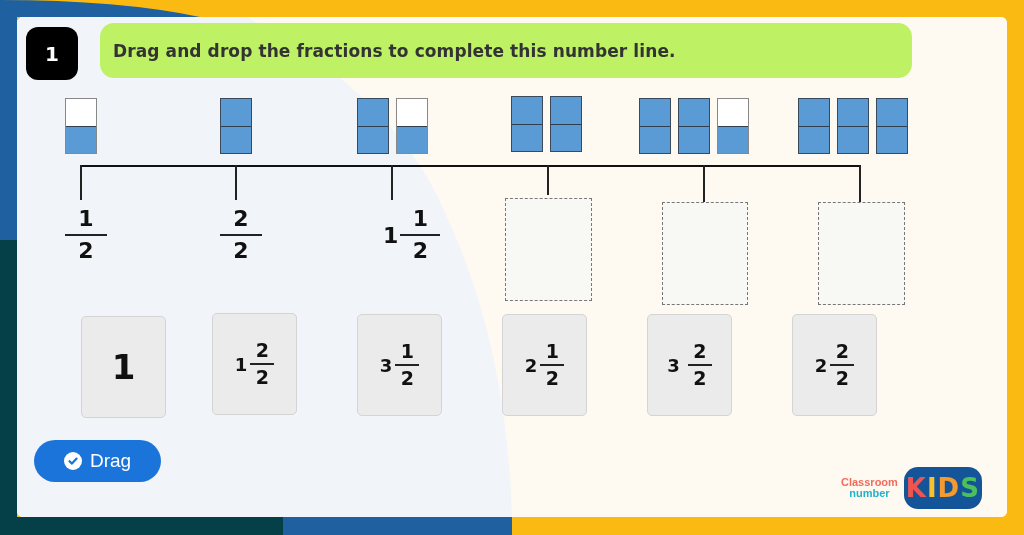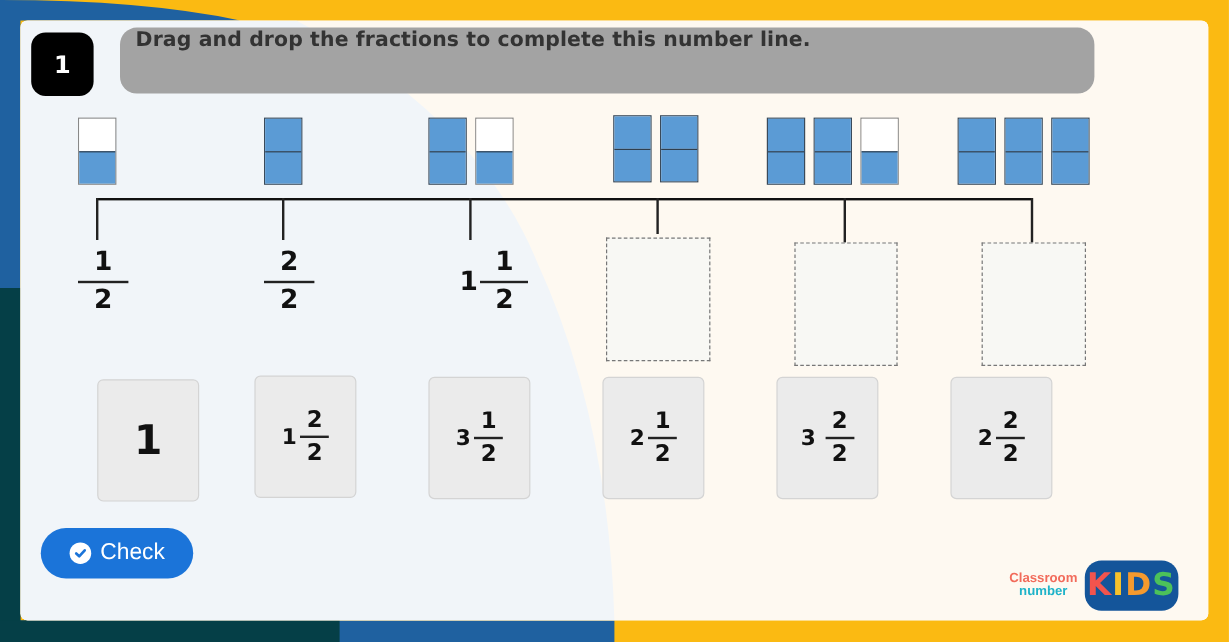--- a/index.html
+++ b/index.html
@@ -1,21 +1,21 @@
 <!DOCTYPE html>
 <html><head>
 <meta charset="utf-8">
 <style>
   html, body { margin:0; padding:0; }
   body { width:1024px; height:535px; position:relative; overflow:hidden; background:#fbba12; font-family:"Liberation Sans", sans-serif; }
   .bg-layer { position:absolute; left:0; top:0; width:1024px; height:535px; }
   .card { position:absolute; left:17px; top:17px; width:990px; height:500px; border-radius:6px; overflow:hidden; background:#fef9f1; }
   .card-bg { position:absolute; left:0; top:0; width:990px; height:500px; }
   .qnum { position:absolute; left:9px; top:10px; width:52px; height:53px; background:#000; border-radius:12px; color:#fff; font-family:"DejaVu Sans", sans-serif; font-weight:bold; font-size:20px; display:flex; align-items:center; justify-content:center; }
-  .instr { position:absolute; left:83px; top:6px; width:812px; height:55px; background:#a3a3a3; border-radius:14px; display:flex; align-items:flex-start; }
+  .instr { position:absolute; left:83px; top:6px; width:812px; height:55px; background:#bef264; border-radius:14px; display:flex; align-items:center; }
   .instr span { margin-left:13px; font-family:"DejaVu Sans", sans-serif; font-weight:bold; font-size:17px; color:#333; letter-spacing:0.1px; }
   .bars { position:absolute; top:81px; height:58px; display:flex; gap:7px; }
   .bar { width:32px; height:56px; border:1.5px solid #3a4a5a; box-sizing:border-box; display:flex; flex-direction:column; }
   .bar .half { flex:1; background:#5b9bd5; }
   .bar .half + .half { border-top:1.5px solid #2f3f4f; }
   .bar .half.empty { background:#fff; }
   .bar.partial { border-color:#888; }
   .nl-line { position:absolute; left:63px; top:148px; width:780px; height:2px; background:#111; }
   .tick { position:absolute; top:148px; width:2px; height:35px; background:#222; }
   .frac-label { position:absolute; top:190px; display:flex; align-items:center; font-family:"DejaVu Sans", sans-serif; font-weight:bold; color:#111; }
@@ -197,21 +197,21 @@
       <span class="den">2</span>
     </div>
   </div>
 
   <div class="check-btn">
     <span class="check-icon">
       <svg width="12" height="12" viewBox="0 0 12 12">
           <path d="M2.5 6.2 L5 8.6 L9.6 3.6" stroke="#1b74d9" stroke-width="2.2" fill="none" stroke-linecap="round" stroke-linejoin="round"></path>
         </svg>
     </span>
-    <span>Check</span>
+    <span>Drag</span>
   </div>
 
   <div class="logo">
     <div class="cs-logo">
       <span class="l1">Classroom</span>
       <span class="l2">number</span>
     </div>
     <div class="kids">
       <span style="color:#f2544d;">K</span>
         <span style="color:#f7c22b;">I</span>

